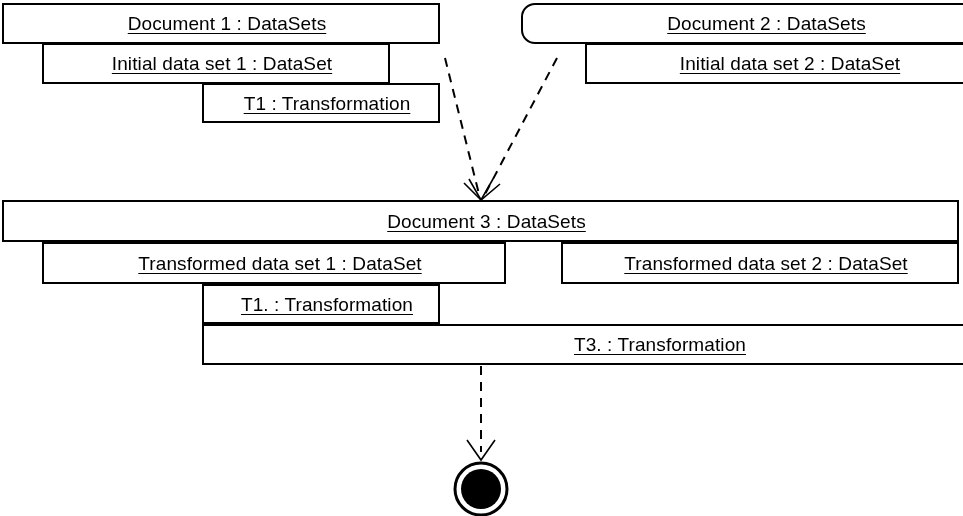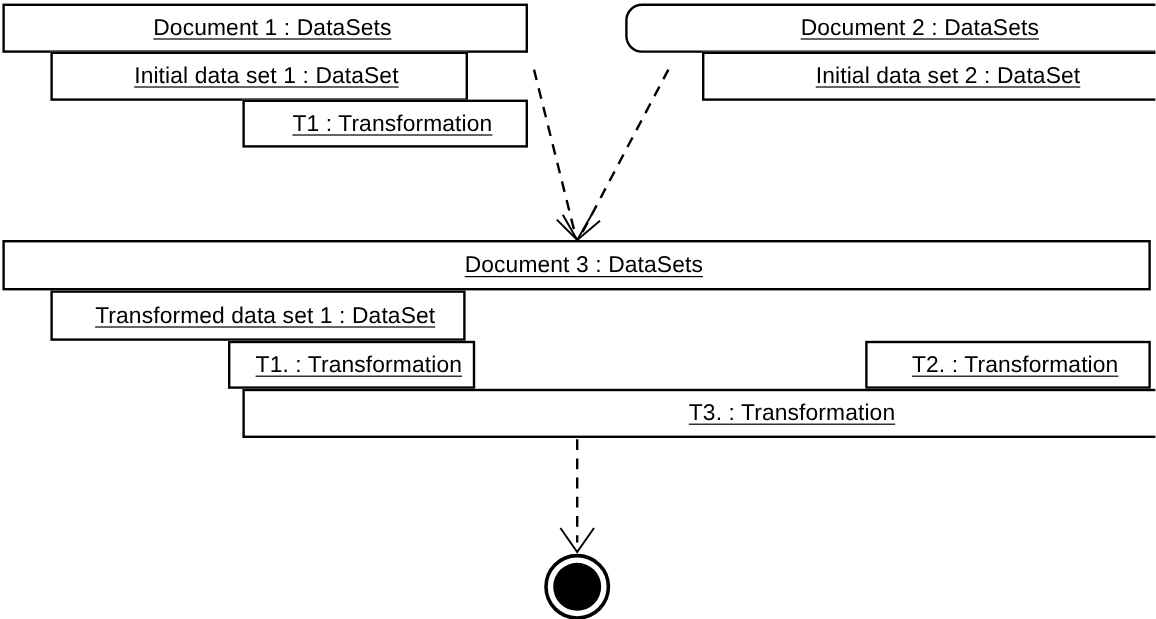--- a/index.html
+++ b/index.html
@@ -64,28 +64,28 @@
   <div class="uml-box" style="left:521px; top:3px; width:479px; height:41px;border-radius:14px;">
     <span class="obj-label">Document 2 : DataSets</span>
   </div>
   <div class="uml-box" style="left:561px; top:43px; width:398px; height:41px;margin-left:24px;">
     <span class="obj-label">Initial data set 2 : DataSet</span>
   </div>
 
   <div class="uml-box" style="left:2px; top:200px; width:957px; height:42px;">
     <span class="obj-label">Document 3 : DataSets</span>
   </div>
-  <div class="uml-box" style="left:42px; top:242px; width:346px; height:42px;">
+  <div class="uml-box" style="left:42px; top:242px; width:464px; height:42px;">
     <span class="obj-label">Transformed data set 1 : DataSet</span>
   </div>
-  <div class="uml-box" style="left:190px; top:284px; width:206px; height:40px;">
+  <div class="uml-box" style="left:561px; top:242px; width:398px; height:42px;">
+    <span class="obj-label">Transformed data set 2 : DataSet</span>
+  </div>
+  <div class="uml-box" style="left:202px; top:284px; width:238px; height:40px;">
     <span class="obj-label">T1. : Transformation</span>
-  </div>
-  <div class="uml-box" style="left:721px; top:284px; width:238px; height:40px;">
-    <span class="obj-label">T2. : Transformation</span>
   </div>
   <div class="uml-box" style="left:202px; top:324px; width:904px; height:41px;">
     <span class="obj-label">T3. : Transformation</span>
   </div>
 
   <svg class="overlay" viewBox="0 0 963 516">
     <g stroke="#000000" fill="none" stroke-width="2">
       <line x1="445" y1="58" x2="480" y2="198" stroke-dasharray="9,7"></line>
       <path d="M 464 183 L 481 200 L 493 179" stroke-width="1.6"></path>
 

